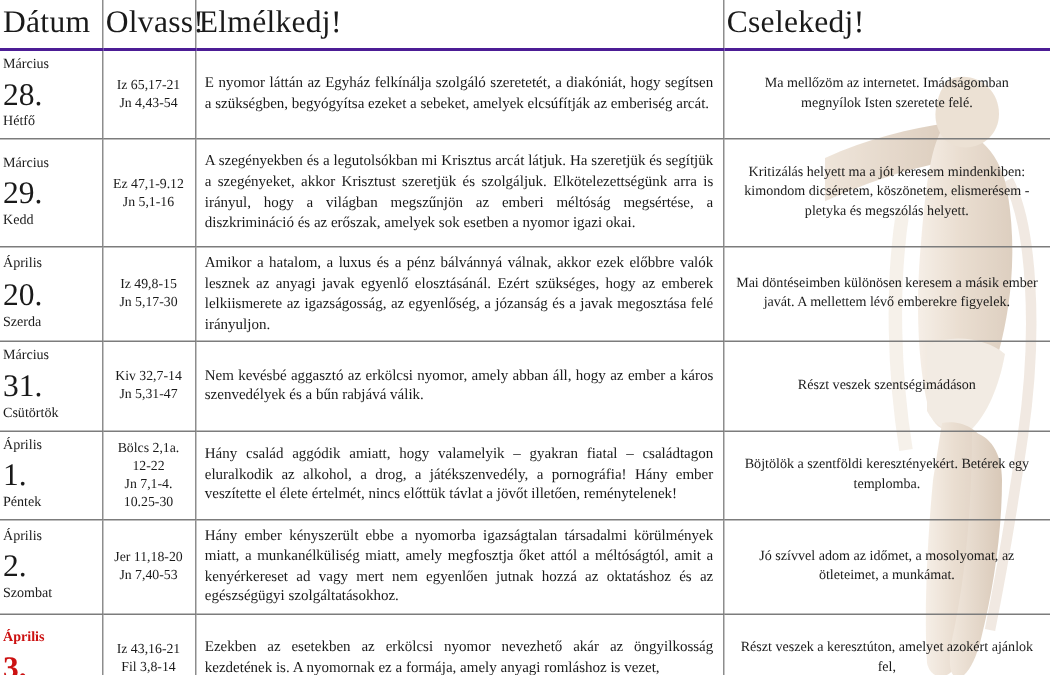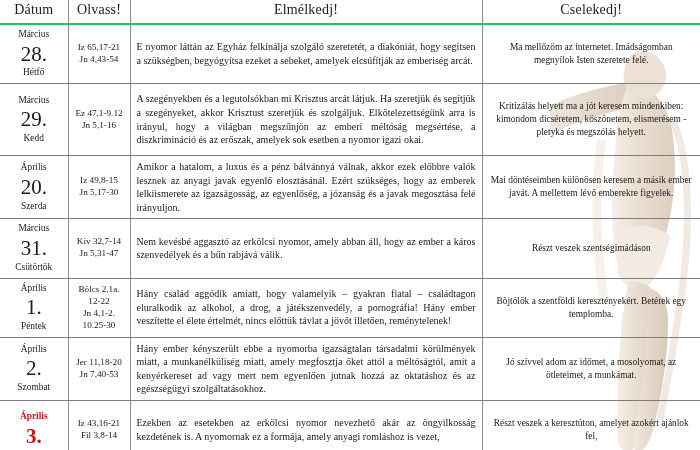--- a/index.html
+++ b/index.html
@@ -46,42 +46,42 @@
     background: transparent;
   }
 
   table.sheet col.c-date   { width: 68px; }
   table.sheet col.c-read   { width: 62px; }
   table.sheet col.c-medit  { width: 352px; }
   table.sheet col.c-act    { width: 218px; }
 
   thead th {
     font-weight: normal;
-    font-size: 14px;
-    text-align: center;
+    font-size: 21px;
+    text-align: left;
     padding: 2px 2px 5px 2px;
     vertical-align: middle;
-    border-bottom: 2px solid #22c55e;
+    border-bottom: 2px solid #4c1d95;
     background: transparent;
     letter-spacing: 0.2px;
   }
   thead th.col-date  { border-right: 1px solid #8d8d8d; }
   thead th.col-read  { border-right: 1px solid #8d8d8d; }
   thead th.col-medit { border-right: 1px solid #8d8d8d; }
 
   tbody td {
     border-bottom: 1px solid #7c7c7c;
     vertical-align: middle;
     padding: 5px 4px;
     font-size: 9.3px;
     line-height: 1.33;
   }
   tbody td.cell-date {
     border-right: 1px solid #8d8d8d;
-    text-align: center;
+    text-align: left;
     padding: 4px 2px;
   }
   tbody td.cell-read {
     border-right: 1px solid #8d8d8d;
     text-align: center;
     font-size: 9.2px;
     line-height: 1.3;
     padding: 4px 2px;
   }
   tbody td.cell-medit {
@@ -233,21 +233,21 @@
       </tr>
       <tr>
         <td class="cell-date">
           <span class="d-month">Április</span>
           <span class="d-day">1.</span>
           <span class="d-week">Péntek</span>
         </td>
         <td class="cell-read">
           <span class="ref-line">Bölcs 2,1a.</span>
           <span class="ref-line">12-22</span>
-          <span class="ref-line">Jn 4,1-2.</span>
+          <span class="ref-line">Jn 7,1-4.</span>
           <span class="ref-line">10.25-30</span>
         </td>
         <td class="cell-medit">Hány család aggódik amiatt, hogy valamelyik – gyakran fiatal – családtagon eluralkodik az alkohol, a drog, a játékszenvedély, a pornográfia! Hány ember veszítette el élete értelmét, nincs előttük távlat a jövőt illetően, reménytelenek!</td>
         <td class="cell-act">Böjtölök a szentföldi keresztényekért. Betérek egy templomba.</td>
       </tr>
       <tr>
         <td class="cell-date">
           <span class="d-month">Április</span>
           <span class="d-day">2.</span>
           <span class="d-week">Szombat</span>

